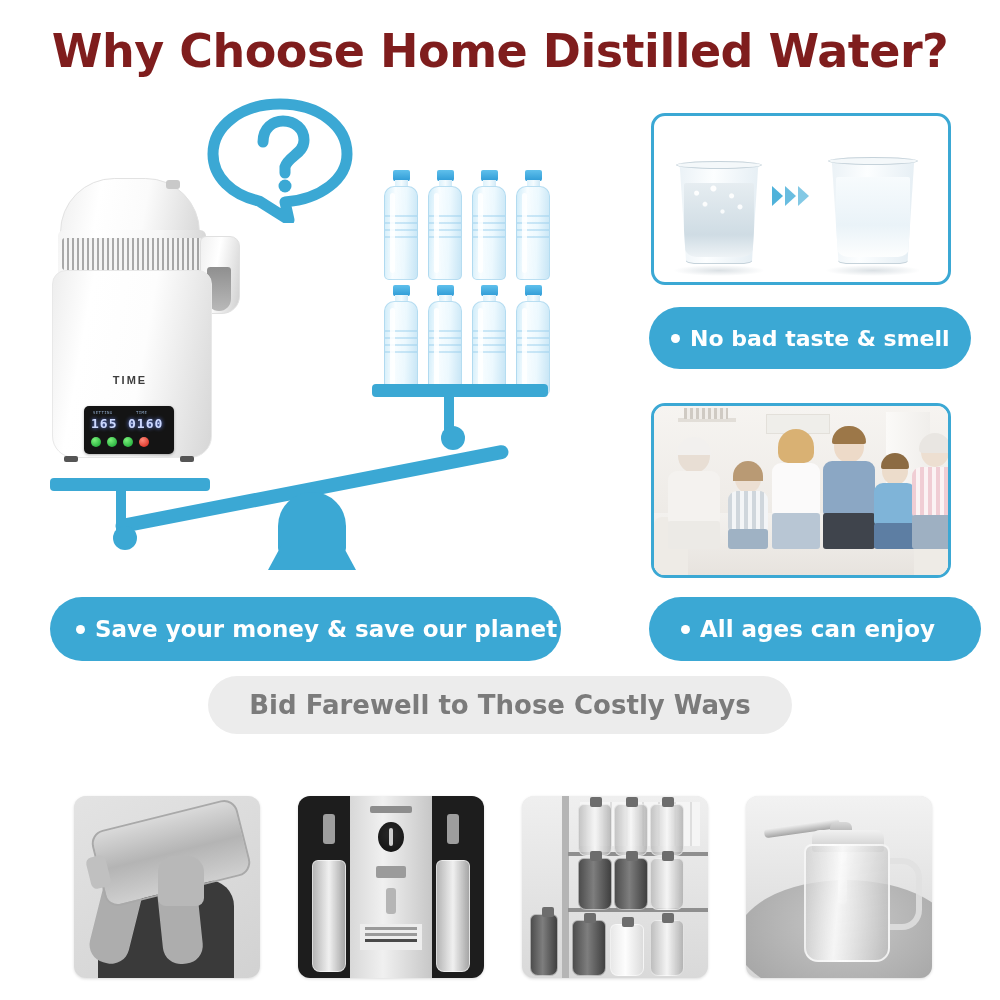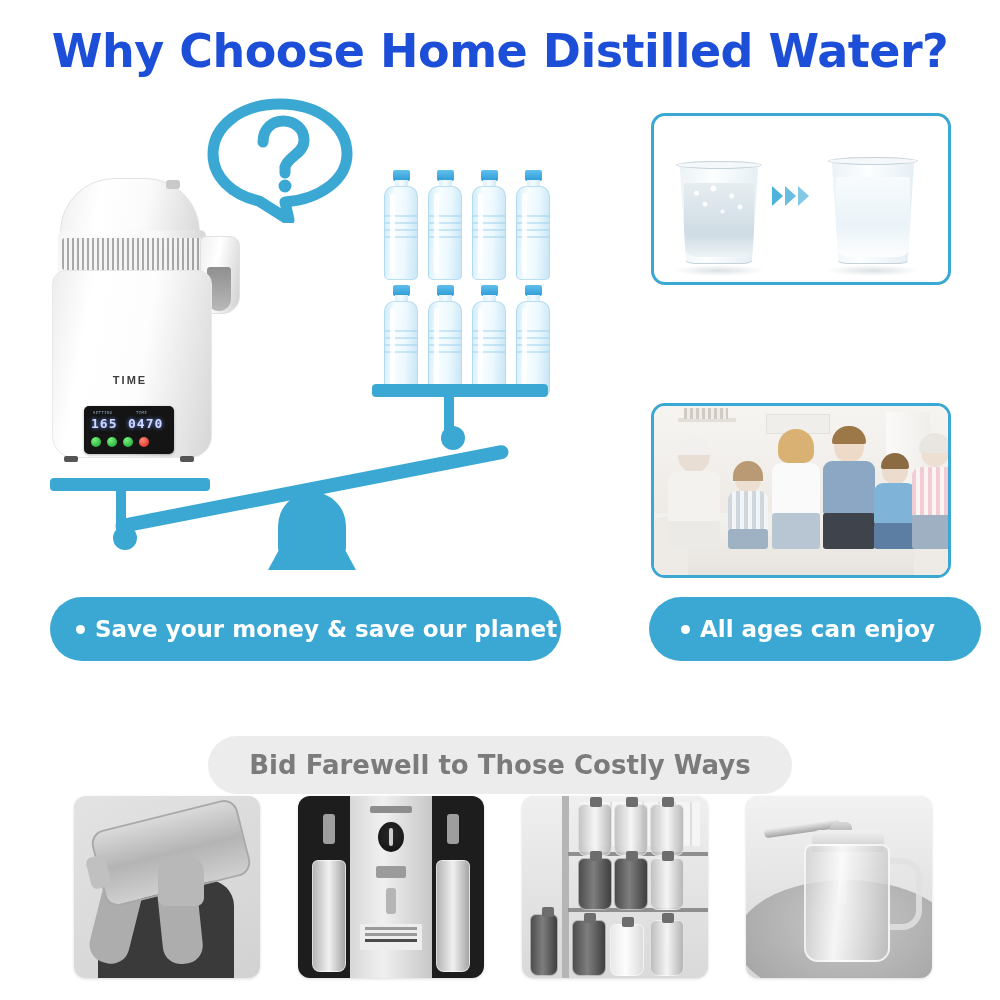--- a/index.html
+++ b/index.html
@@ -11,21 +11,21 @@
     position:relative;
   }
   .stage{position:relative;width:1000px;height:1000px;}
 
   
   .title{
     position:absolute;left:0;top:24px;width:1000px;
     text-align:center;
     font-size:46px;font-weight:bold;
     letter-spacing:-0.5px;
-    color:#1d4ed8;
+    color:#7f1d1d;
     font-family:"DejaVu Sans", sans-serif;
   }
 
   
   .bubble{position:absolute;left:205px;top:98px;width:150px;height:125px;}
 
   
   .distiller{position:absolute;left:48px;top:178px;width:180px;height:305px;}
   .dist-lid{
     position:absolute;left:12px;top:0;width:140px;height:62px;
@@ -181,21 +181,21 @@
   .pill .dot{
     width:9px;height:9px;border-radius:50%;background:#ffffff;
     flex:0 0 auto;margin-right:10px;
   }
   .pill.left-cap{left:50px;top:597px;width:485px;height:64px;padding:0 0 0 26px;font-size:23px;}
   .pill.taste{left:649px;top:307px;width:300px;height:62px;padding:0 0 0 22px;font-size:22px;}
   .pill.ages{left:649px;top:597px;width:300px;height:64px;padding:0 0 0 32px;font-size:23px;}
 
   
   .gray-banner{
-    position:absolute;left:208px;top:736px;width:584px;height:58px;
+    position:absolute;left:208px;top:676px;width:584px;height:58px;
     background:#ececec;border-radius:30px;
     display:flex;align-items:center;justify-content:center;
     color:#7b7b7b;font-weight:bold;font-size:26px;
     font-family:"DejaVu Sans", sans-serif;
   }
 
   
   .frame{
     position:absolute;
     border:3px solid #3BA8D4;border-radius:14px;
@@ -365,21 +365,21 @@
       <div class="slats"></div>
     </div>
     <div class="dist-spout"></div>
     <div class="dist-body"></div>
     <div class="dist-logo">TIME</div>
 
     <div class="panel">
       <span class="lbl a">SETTING</span>
       <span class="lbl b">TIME</span>
       <span class="seg a">165</span>
-      <span class="seg b">0470</span>
+      <span class="seg b">0160</span>
       <div class="btns">
         <span class="btn g"></span>
         <span class="btn g"></span>
         <span class="btn g"></span>
         <span class="btn r"></span>
       </div>
     </div>
     <div class="dist-feet">
         <i></i>
         <i></i>
@@ -520,20 +520,24 @@
 
       <div class="person" style="left:256px;width:50px;height:112px;">
         <span class="head" style="margin-left:-14px;top:0;width:28px;height:30px;background:#eddfd1;"></span>
         <span class="head" style="margin-left:-16px;top:-4px;width:32px;height:20px;background:#e9e6e2;border-radius:16px 16px 4px 4px;"></span>
         <span class="torso" style="margin-left:-23px;top:30px;width:46px;height:50px;background:repeating-linear-gradient(90deg,#f0cdd4 0 4px,#fbf3f4 4px 8px);"></span>
         <span class="legs" style="margin-left:-23px;top:78px;width:46px;height:34px;background:#9eb0c2;"></span>
       </div>
     </div>
   </div>
 
+  <div class="pill taste">
+    <span class="dot"></span>
+    <span>No bad taste &amp; smell</span>
+  </div>
 
   <div class="pill left-cap">
     <span class="dot"></span>
     <span>Save your money &amp; save our planet</span>
   </div>
 
   <div class="pill ages">
     <span class="dot"></span>
     <span>All ages can enjoy</span>
   </div>

